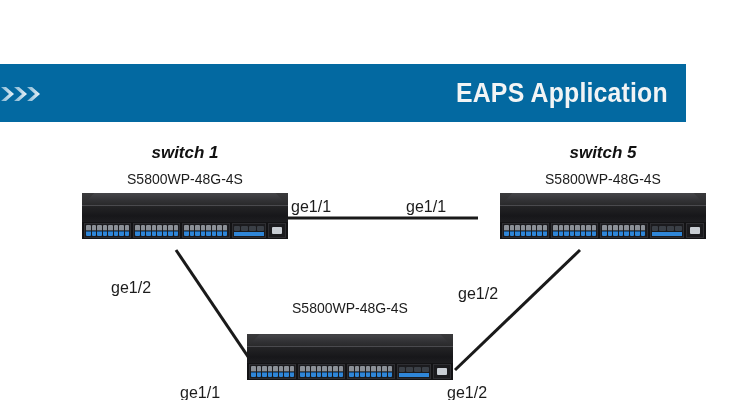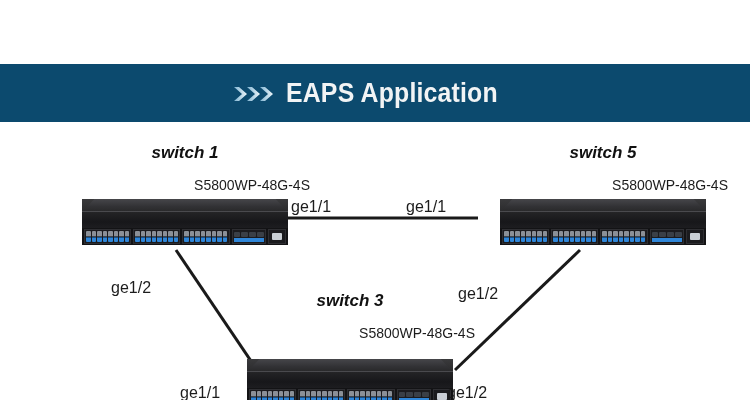--- a/index.html
+++ b/index.html
@@ -13,26 +13,26 @@
     font-family: "Liberation Sans", sans-serif;
     overflow: hidden;
     position: relative;
   }
 
   
   #header-bar {
     position: absolute;
     left: 0;
     top: 64px;
-    width: 750px;
+    width: 686px;
     height: 58px;
-    background: #0c4a6e;
+    background: #0369a1;
     display: flex;
     align-items: center;
-    justify-content: center;
+    justify-content: space-between;
   }
   #chevron-group {
     display: flex;
     align-items: center;
     margin-right: 7px;
     margin-top: 2px;
   }
   #chevron-group svg { display: block; }
   #header-title {
     color: #f2f4f5;
@@ -69,25 +69,25 @@
   .node-title {
     text-align: center;
     font-size: 17px;
     font-weight: bold;
     font-style: italic;
     color: #111111;
     white-space: nowrap;
     line-height: 1.1;
   }
   .node-model {
-    text-align: right;
+    text-align: center;
     font-size: 14px;
     color: #1c1c1c;
     white-space: nowrap;
-    margin-top: 15px;
+    margin-top: 9px;
     line-height: 1.1;
   }
 
   
   .switch-img {
     position: relative;
     margin: 6px auto 0 auto;
   }
   .sw-top {
     position: absolute;
@@ -403,21 +403,20 @@
           <div class="sfp-strip"></div>
         </div>
         <div class="console-block">
             <i class="console-port"></i>
           </div>
       </div>
     </div>
   </div>
 
   <div class="node" style="left:225px; top:170px; width:250px;">
-    <div class="node-title">switch 3</div>
     <div class="node-model">S5800WP-48G-4S</div>
     <div class="switch-img" style="width:206px; height:47px; margin-top:18px;">
       <div class="sw-top"></div>
       <div class="sw-body"></div>
       <div class="sw-face">
         <div class="port-block">
           <div class="port-row upper">
               <i class="port"></i>
               <i class="port"></i>
               <i class="port"></i>

